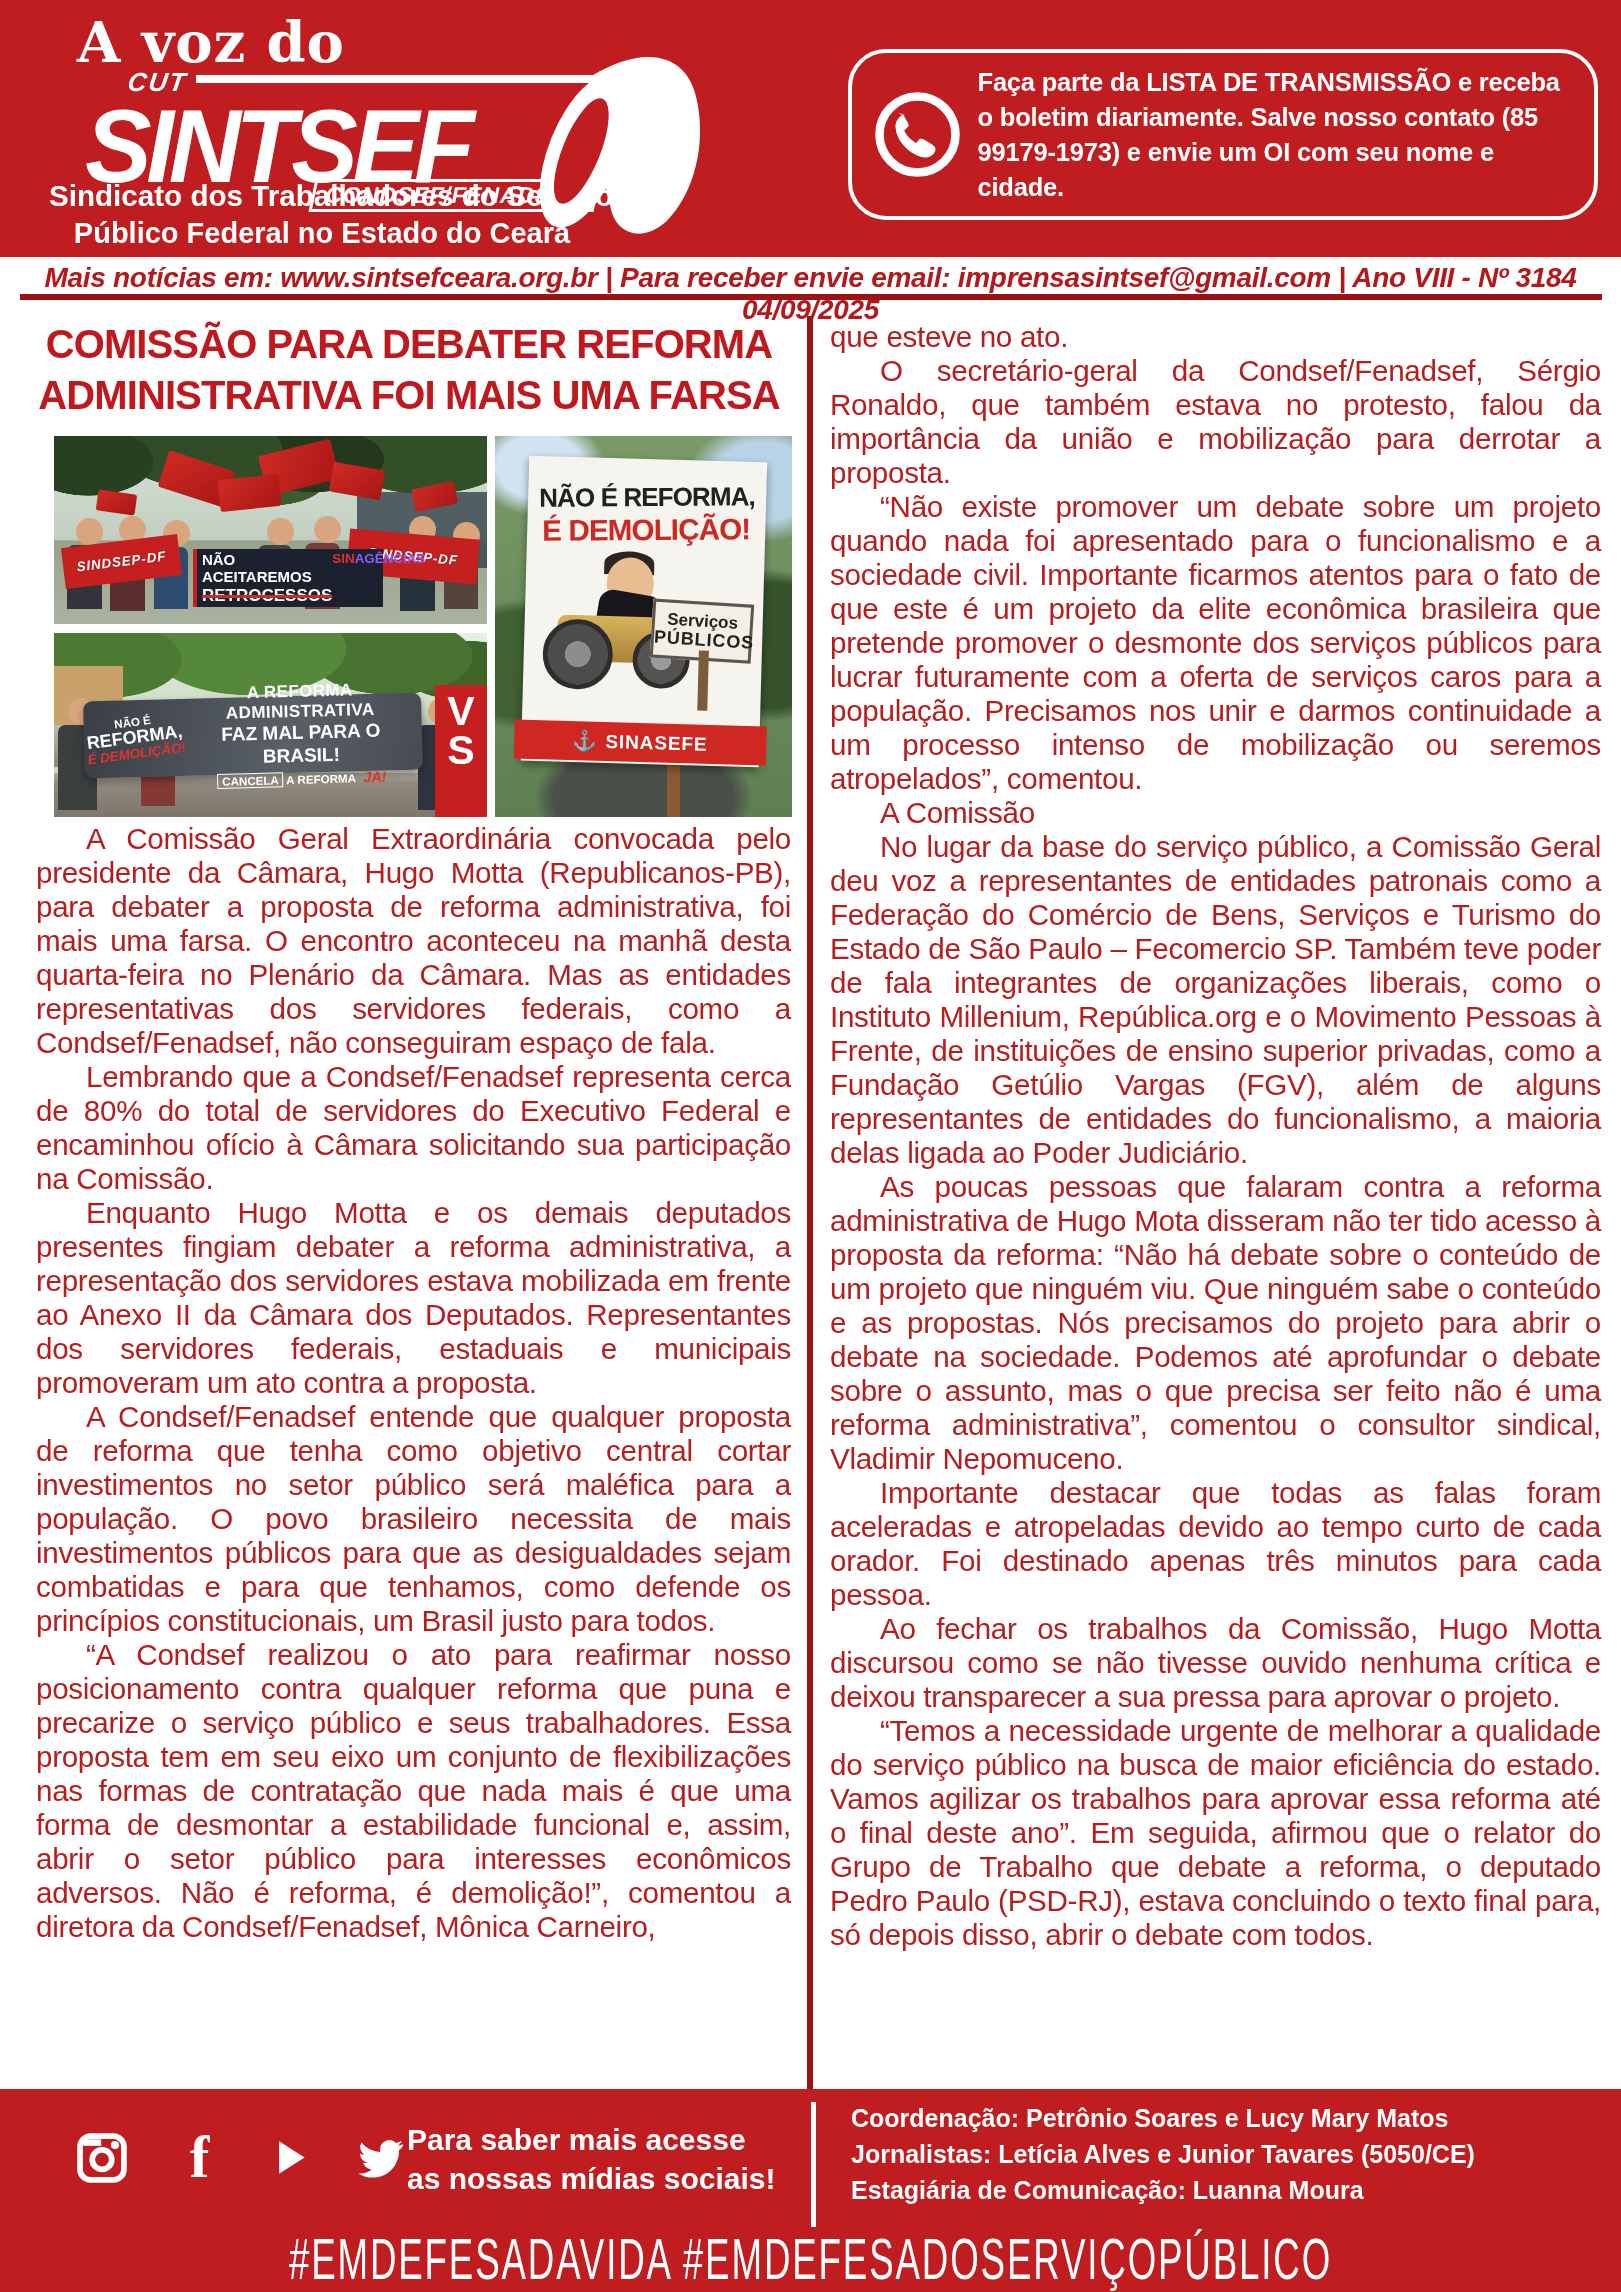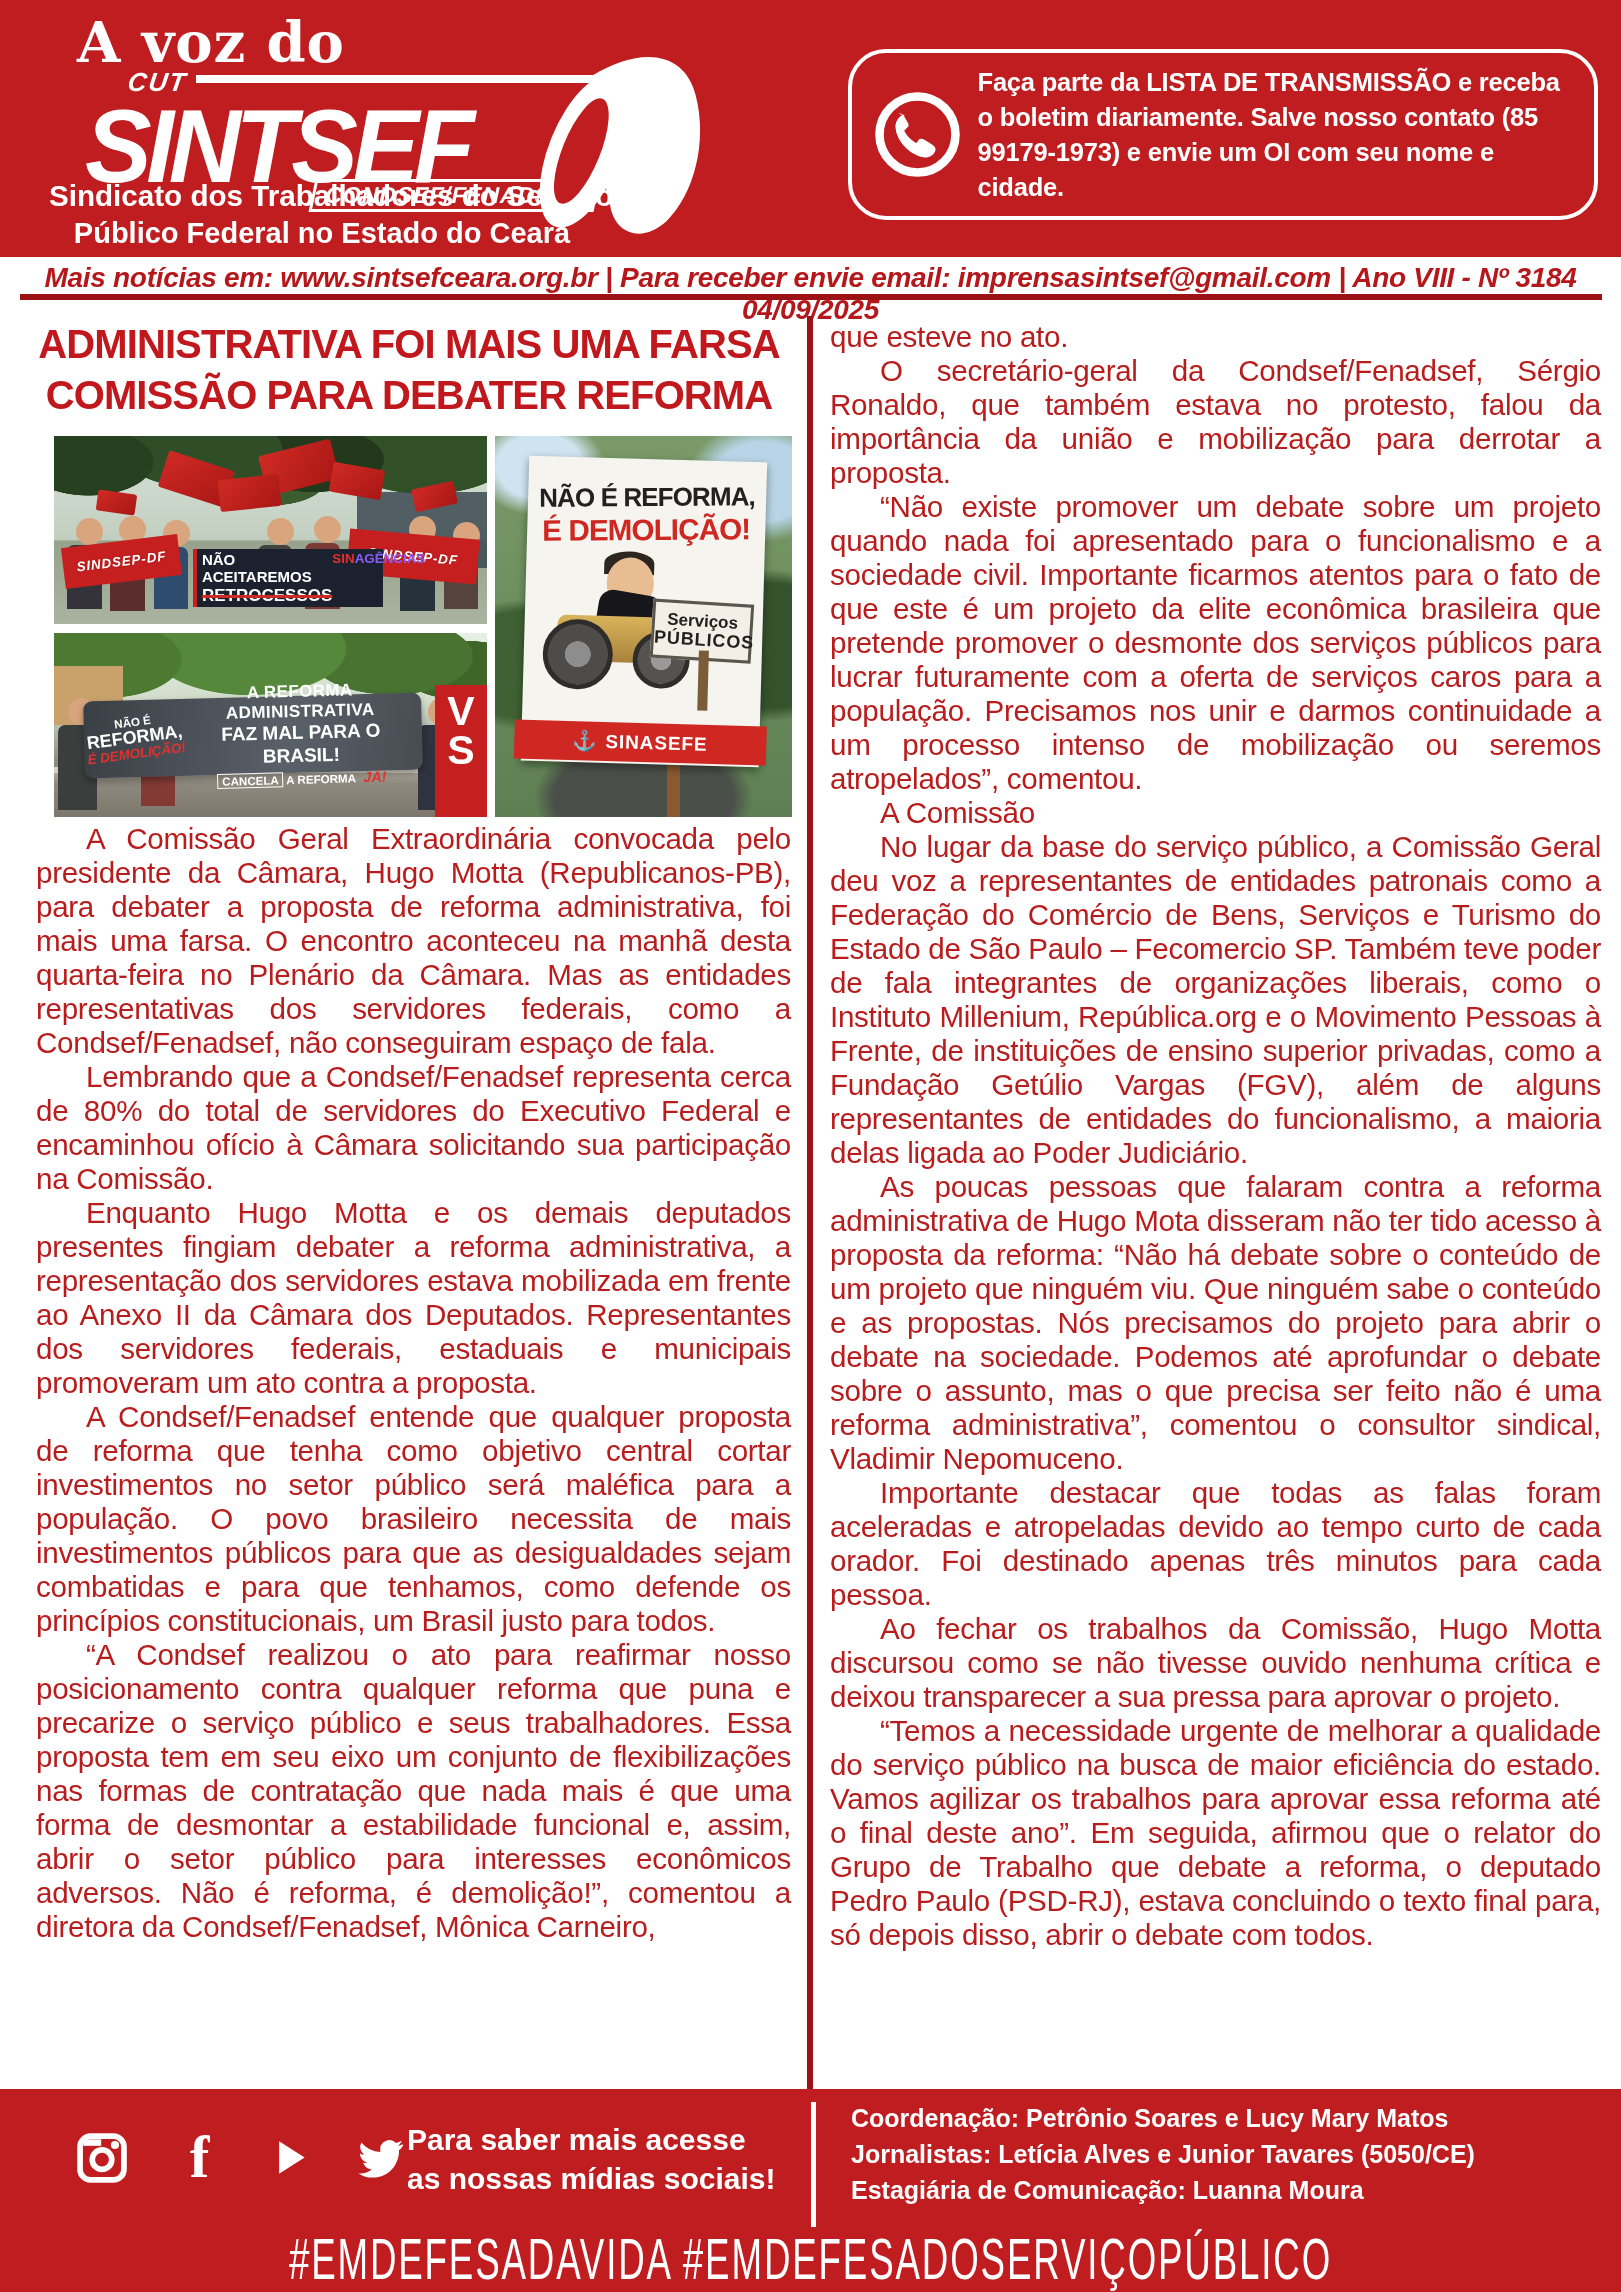--- a/index.html
+++ b/index.html
@@ -201,22 +201,22 @@
       <div class="wa-text">Faça parte da LISTA DE TRANSMISSÃO e receba o boletim diariamente. Salve nosso contato (85 99179-1973) e envie um OI com seu nome e cidade.</div>
     </div>
   </header>
 
   <div class="newsbar">
     <div class="newsbar-text">Mais notícias em: www.sintsefceara.org.br | Para receber envie email: imprensasintsef@gmail.com | Ano VIII - Nº 3184 04/09/2025</div>
     <div class="newsbar-rule"></div>
   </div>
 
   <div class="headline">
+    <div>COMISSÃO PARA DEBATER REFORMA</div>
     <div>ADMINISTRATIVA FOI MAIS UMA FARSA</div>
-    <div>COMISSÃO PARA DEBATER REFORMA</div>
   </div>
 
   <div class="photo" id="photo1">
     <div class="p1-sky"></div>
     <div class="p1-trees"></div>
     <div class="p1-wall"></div>
 
     <i class="flag" style="left:48%;top:6%;width:17%;height:22%;transform:rotate(-14deg);"></i>
     <i class="flag" style="left:25%;top:13%;width:16%;height:20%;transform:rotate(18deg);"></i>
     <i class="flag" style="left:38%;top:22%;width:14%;height:17%;transform:rotate(-6deg);"></i>

